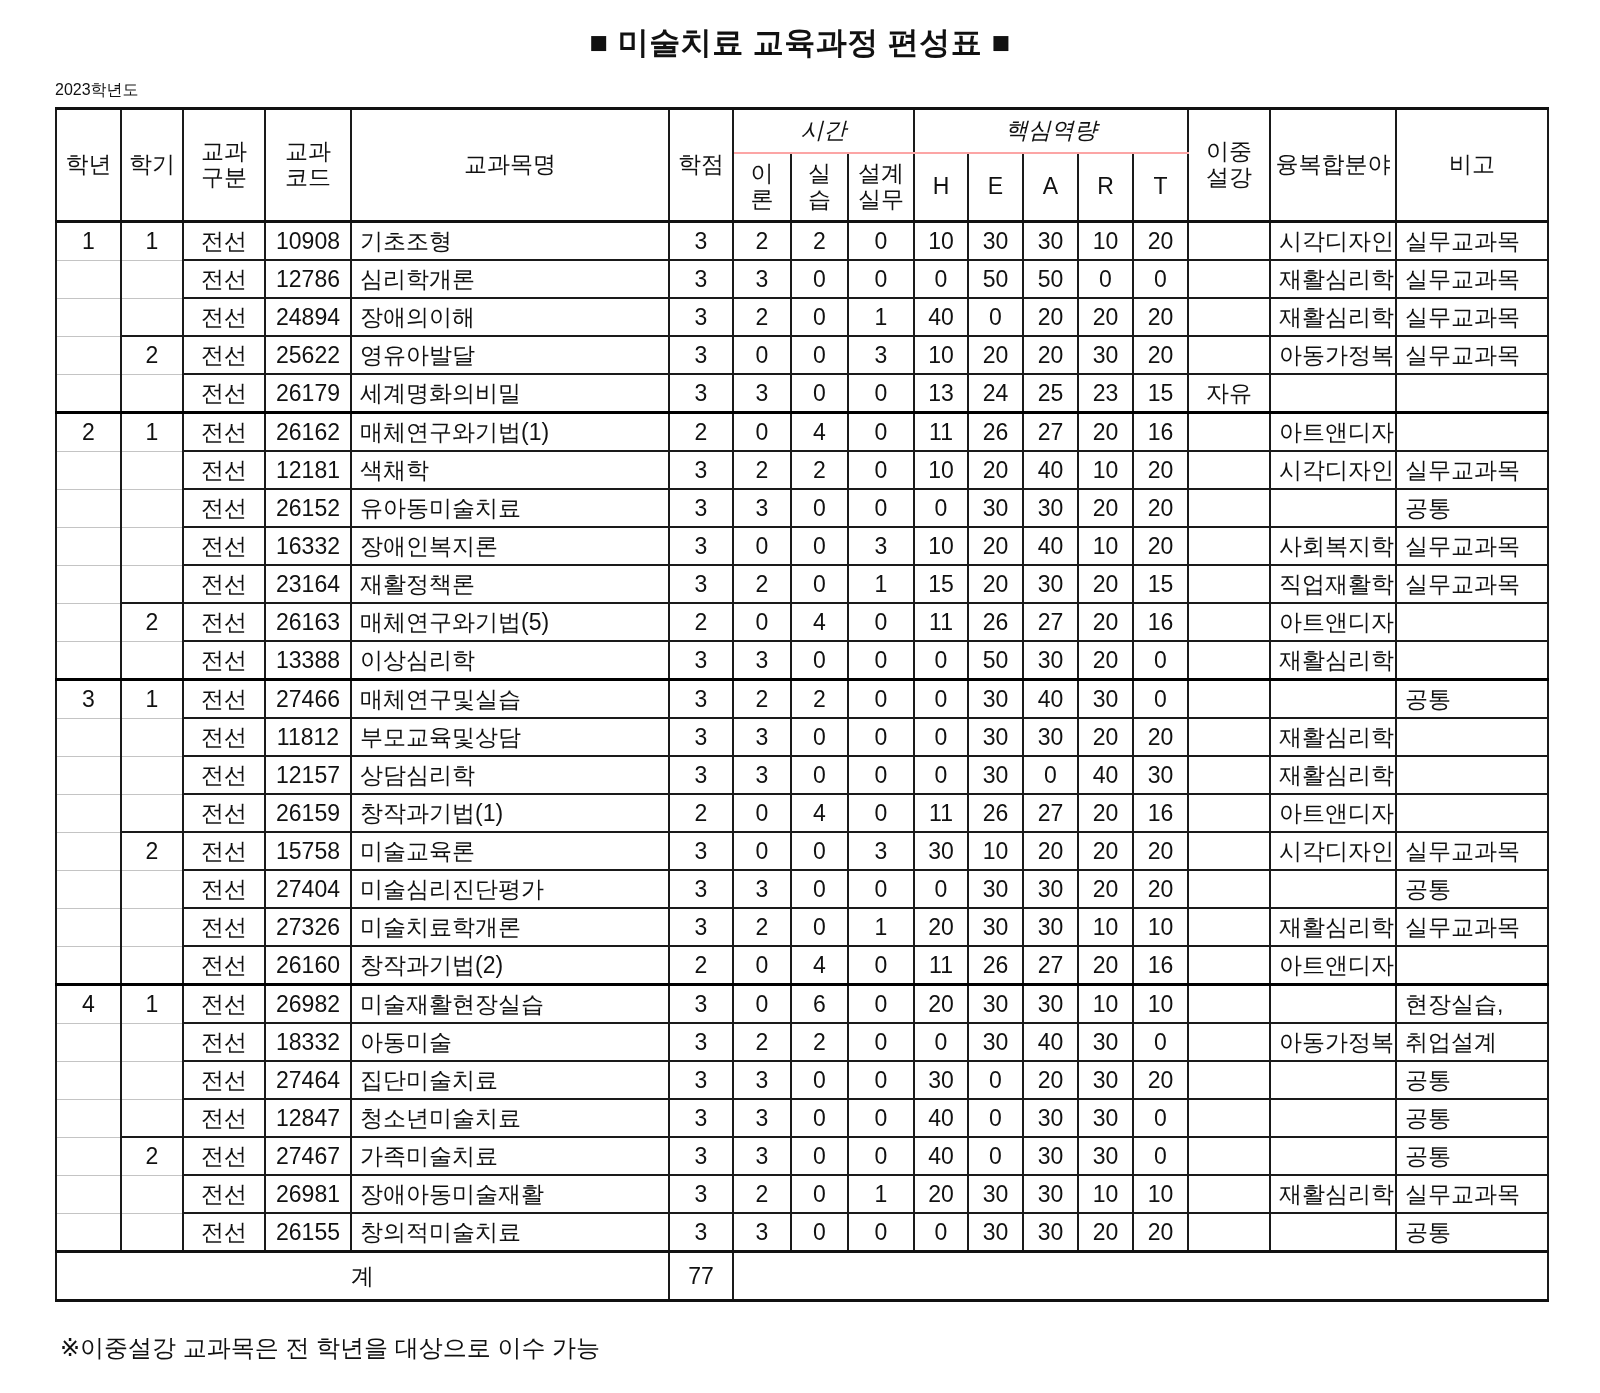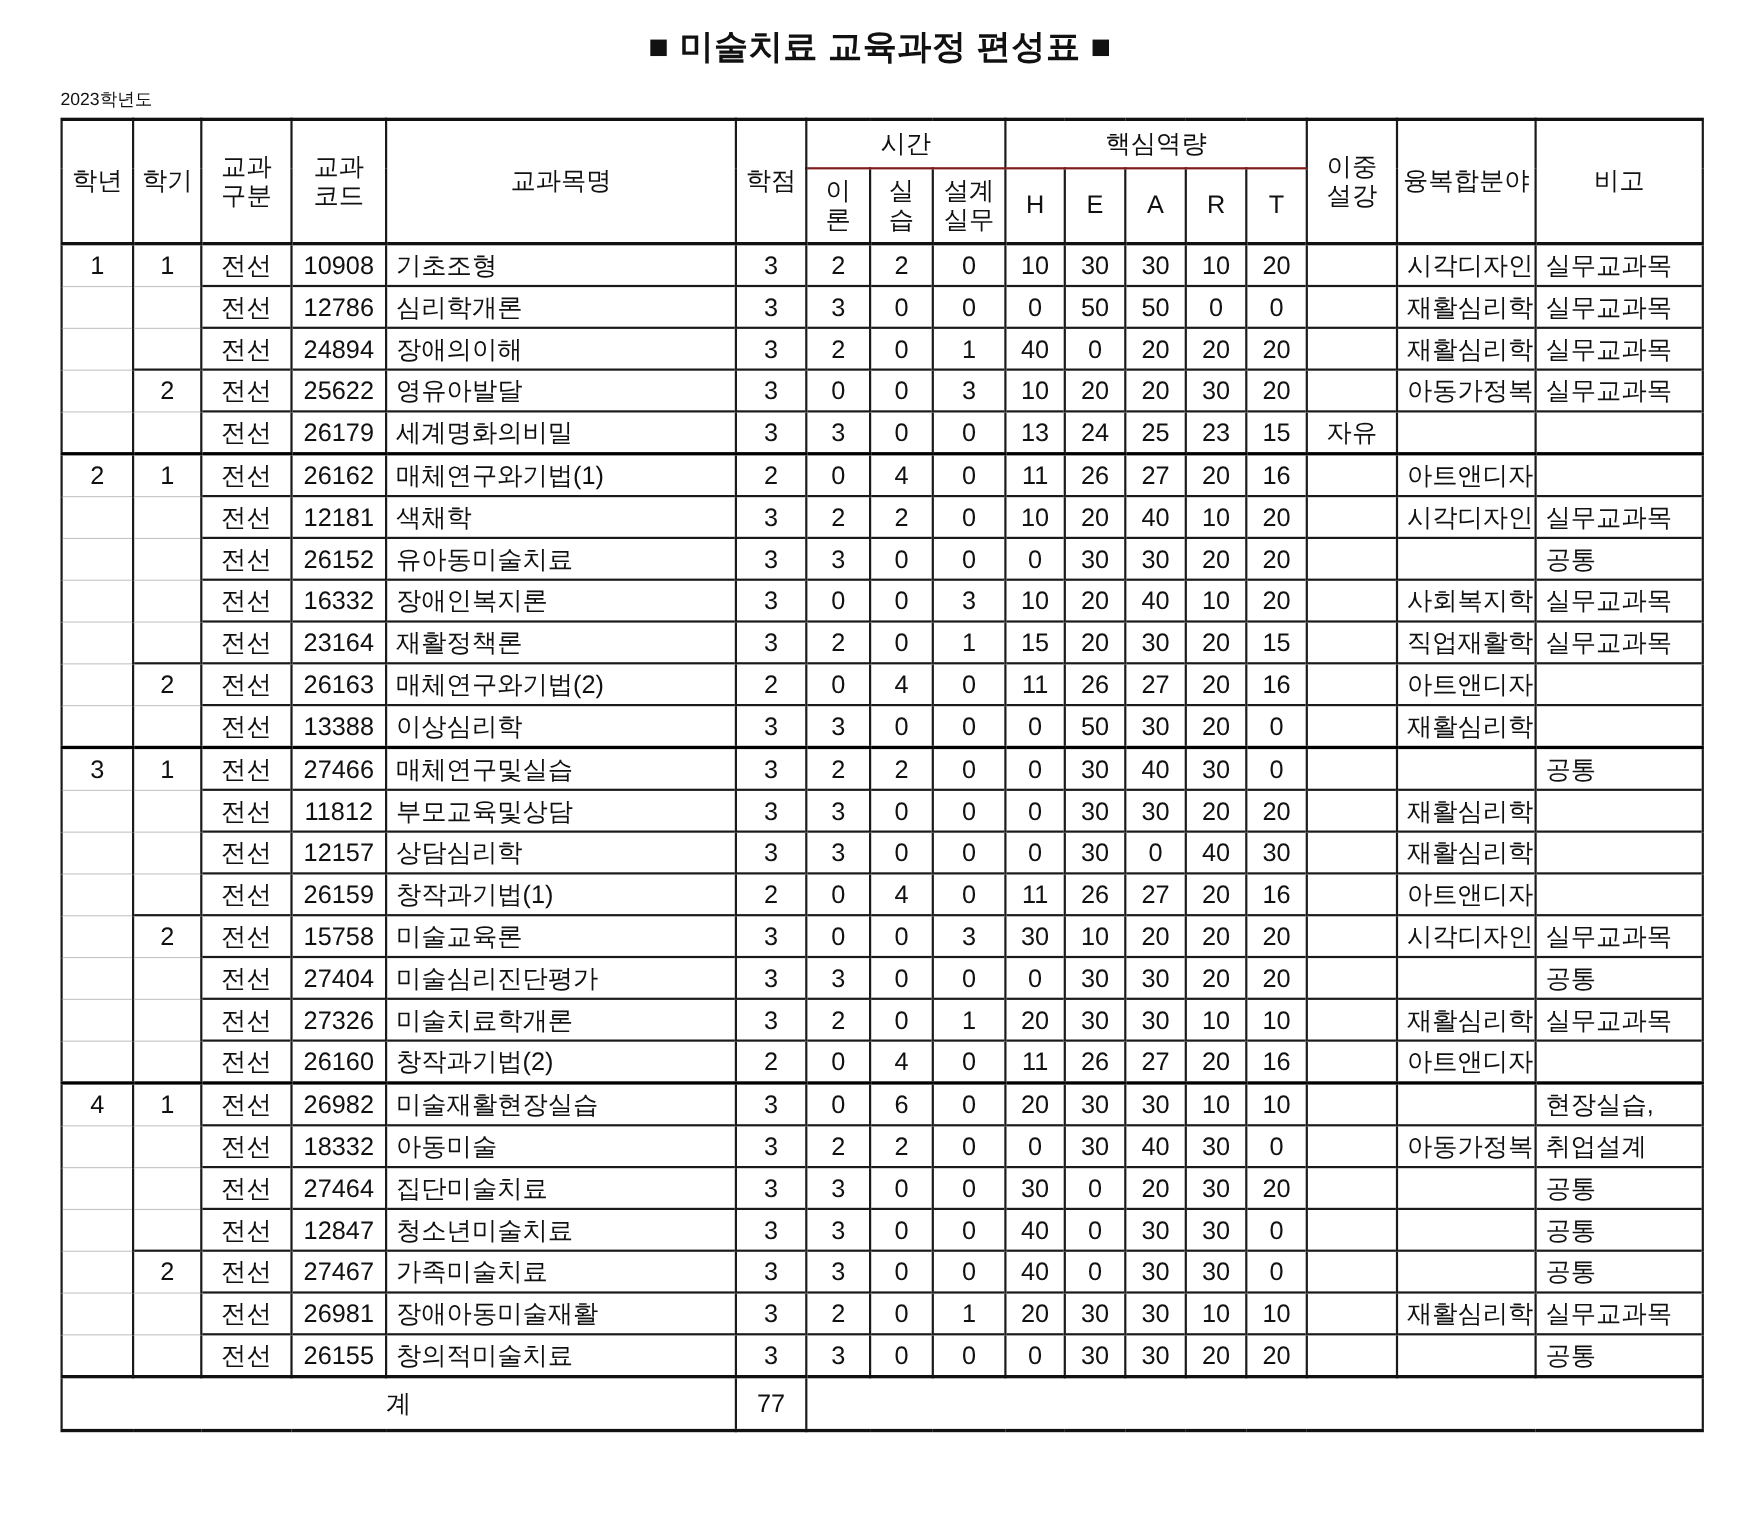--- a/index.html
+++ b/index.html
@@ -46,21 +46,21 @@
     white-space: nowrap;
   }
   thead th {
     font-weight: normal;
     white-space: pre-line;
     line-height: 1.12;
     border-bottom: 3px solid #111;
   }
   thead tr.group-row th { height: 42px; }
   thead tr.sub-row th { height: 66px; }
-  thead th.group-span { border-bottom: 2px solid #7f1d1d; }
+  thead th.group-span { border-bottom: 2px solid #fca5a5; font-style: italic; }
 
   tbody td {
     height: 36px;
     border-top: 2px solid #1a1a1a;
   }
   tbody tr:first-child td { border-top: none; }
   tbody td.c-year, tbody td.c-sem { border-top: 1px solid #c4c4c4; }
   tbody tr:first-child td.c-year, tbody tr:first-child td.c-sem { border-top: none; }
   tbody tr.sem-start td.c-sem { border-top: 2px solid #1a1a1a; }
   tbody tr.year-start td, tbody tr.year-start td.c-year, tbody tr.year-start td.c-sem {
@@ -327,21 +327,21 @@
           <td>15</td>
           <td></td>
           <td class="c-left">직업재활학</td>
           <td class="c-left">실무교과목</td>
         </tr>
         <tr class="sem-start">
           <td class="c-year"></td>
           <td class="c-sem">2</td>
           <td>전선</td>
           <td>26163</td>
-          <td class="c-left">매체연구와기법(2)</td>
+          <td class="c-left">매체연구와기법(5)</td>
           <td>2</td>
           <td>0</td>
           <td>4</td>
           <td>0</td>
           <td>11</td>
           <td>26</td>
           <td>27</td>
           <td>20</td>
           <td>16</td>
           <td></td>
@@ -655,14 +655,15 @@
       </tbody>
     <tfoot>
       <tr>
         <td colspan="5">계</td>
         <td>77</td>
         <td colspan="11"></td>
       </tr>
     </tfoot>
   </table>
 
+  <div class="footnote">※이중설강 교과목은 전 학년을 대상으로 이수 가능</div>
 
 </div>
 
 </body></html>

